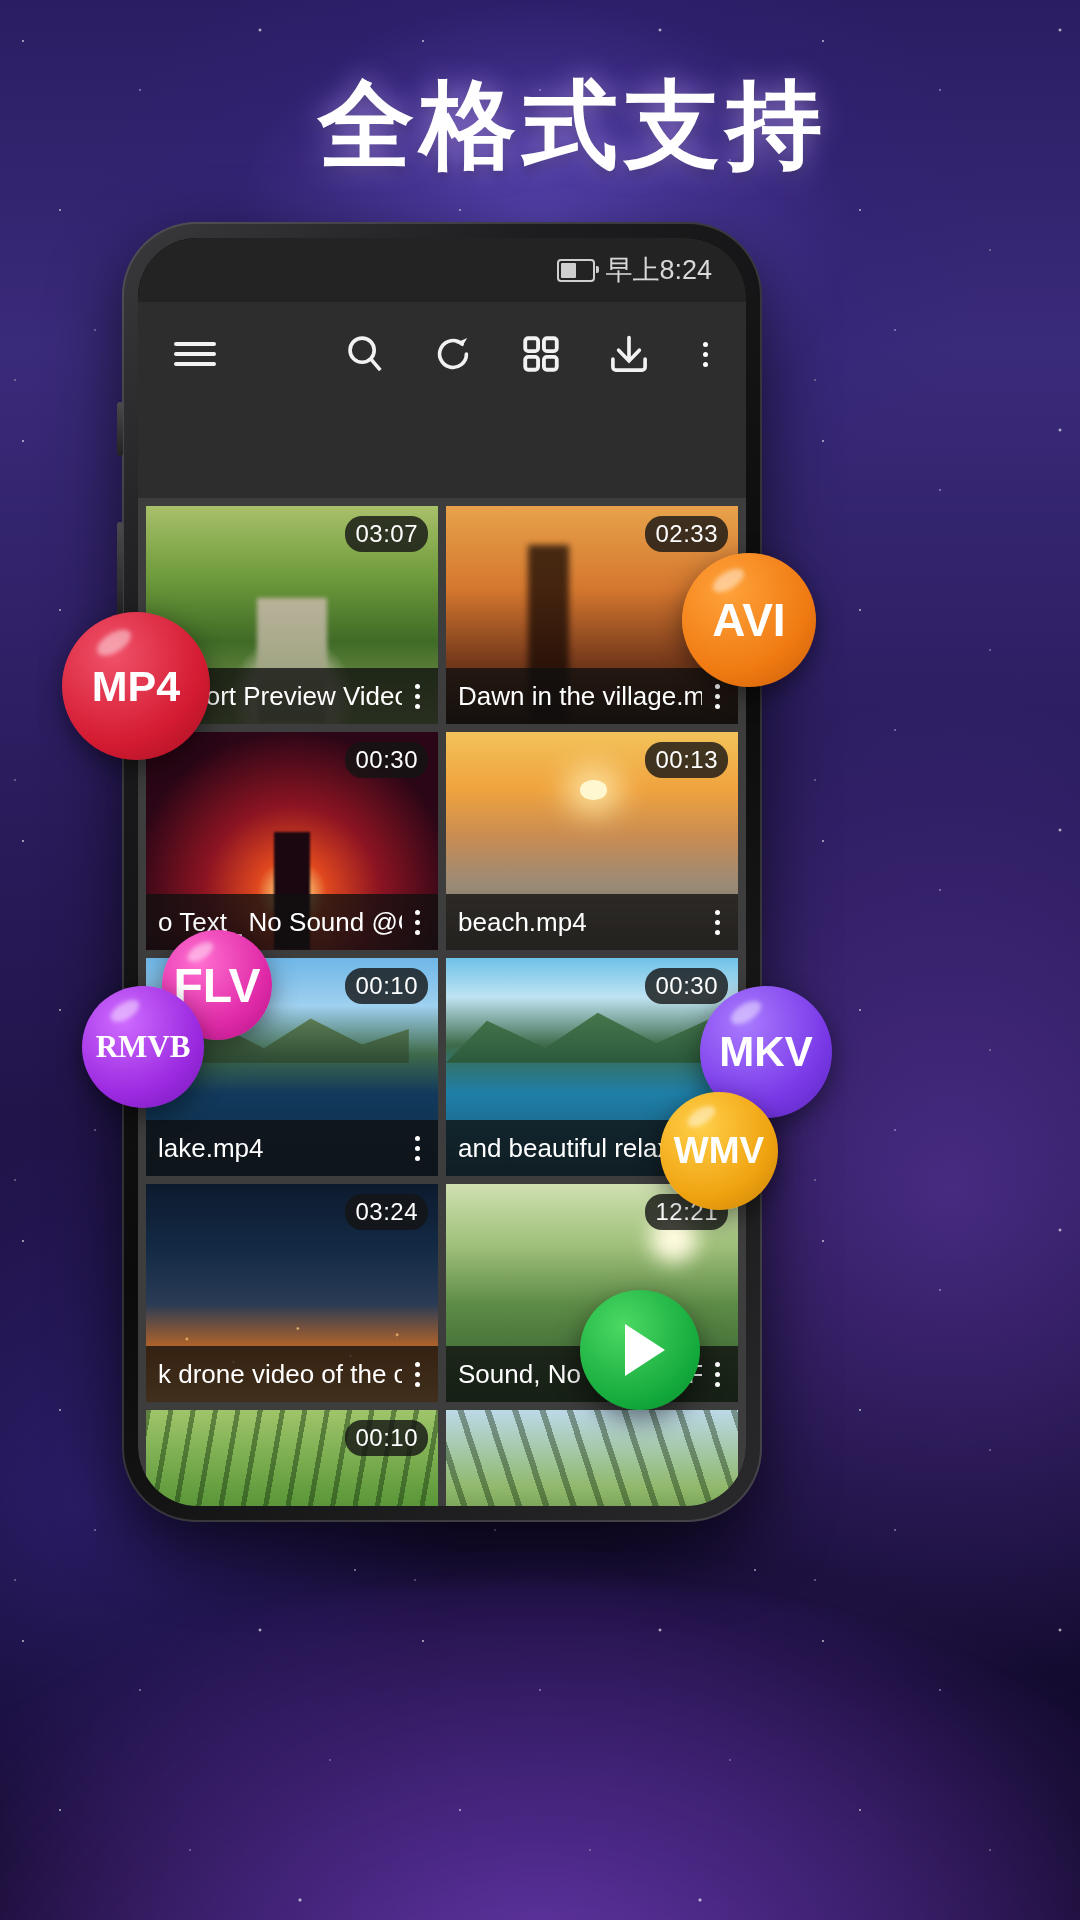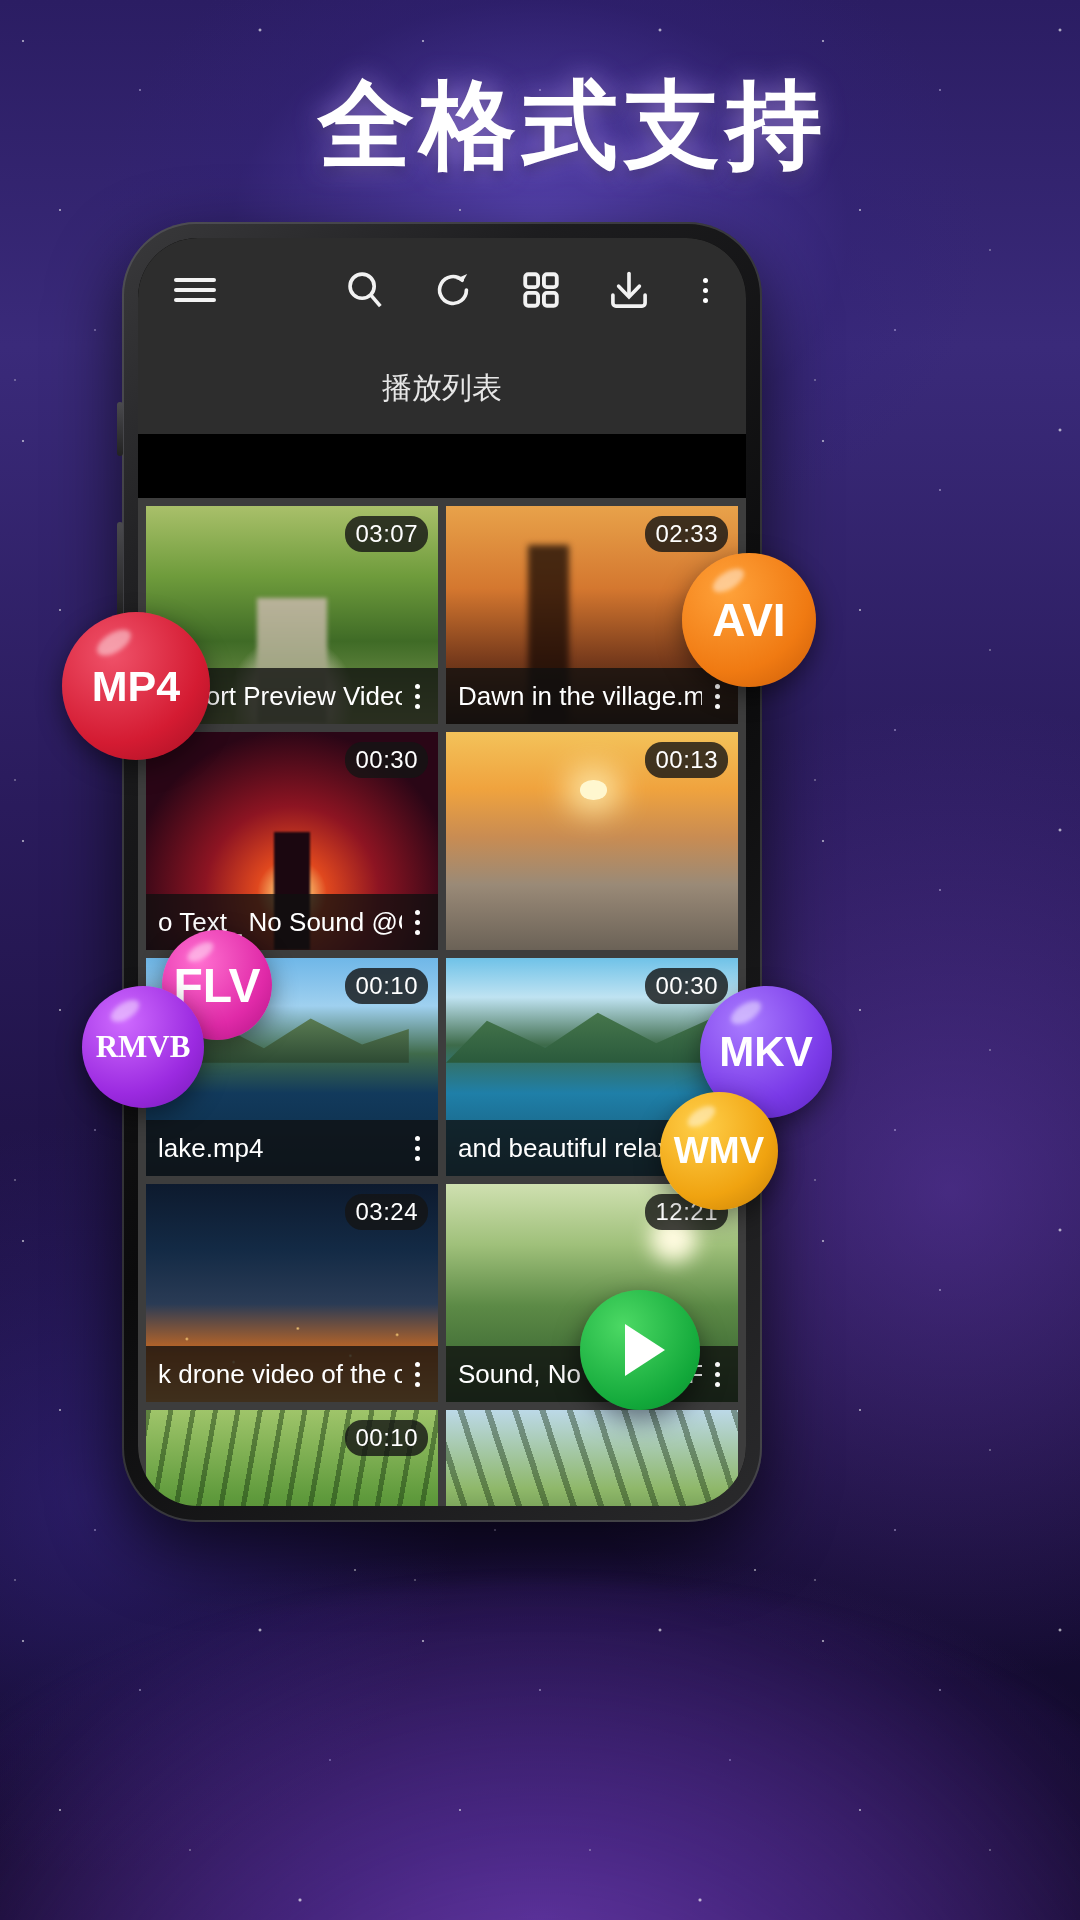--- a/index.html
+++ b/index.html
@@ -176,20 +176,24 @@
 
 <div id="headline">全格式支持</div>
 
 <div id="phone">
   <div class="btn-side bs1"></div>
   <div class="btn-side bs2"></div>
   <div class="btn-side bs3"></div>
 
   <div id="screen">
 
+    <div id="statusbar">
+      <span class="batt"></span>
+      <span>早上8:24</span>
+    </div>
 
     <div id="toolbar">
       <div class="tb-ico hamb">
         <div>
             <i></i>
             <i></i>
             <i></i>
           </div>
       </div>
       <div class="tb-spacer"></div>
@@ -225,21 +229,20 @@
       </div>
       <div class="tb-gap"></div>
       <div class="tb-ico dots">
         <b></b>
           <b></b>
           <b></b>
       </div>
     </div>
 
     <div id="tabs">
-      <div class="tab">播放列表</div>
     </div>
 
     <div id="grid">
         <div class="card">
           <div class="thumb th-forest"></div>
           <div class="dur">03:07</div>
           <div class="cap">
             <div class="t">- Short Preview Video</div>
             <div class="dots">
               <b></b>
@@ -268,20 +271,28 @@
             <div class="dots">
               <b></b>
               <b></b>
               <b></b>
             </div>
           </div>
         </div>
         <div class="card">
           <div class="thumb th-beach"></div>
           <div class="dur">00:13</div>
+          <div class="cap">
+            <div class="t">beach.mp4</div>
+            <div class="dots">
+              <b></b>
+              <b></b>
+              <b></b>
+            </div>
+          </div>
         </div>
         <div class="card">
           <div class="thumb th-lake"></div>
           <div class="dur">00:10</div>
           <div class="cap">
             <div class="t">lake.mp4</div>
             <div class="dots">
               <b></b>
               <b></b>
               <b></b>

